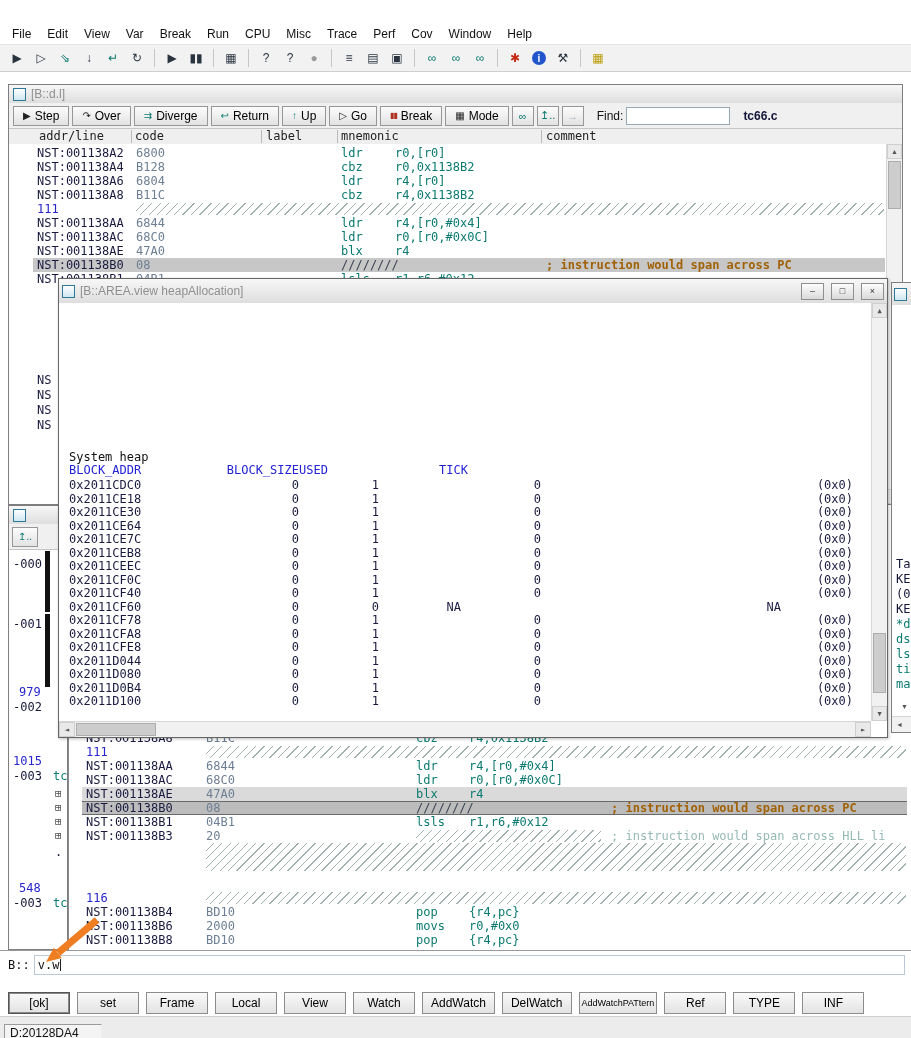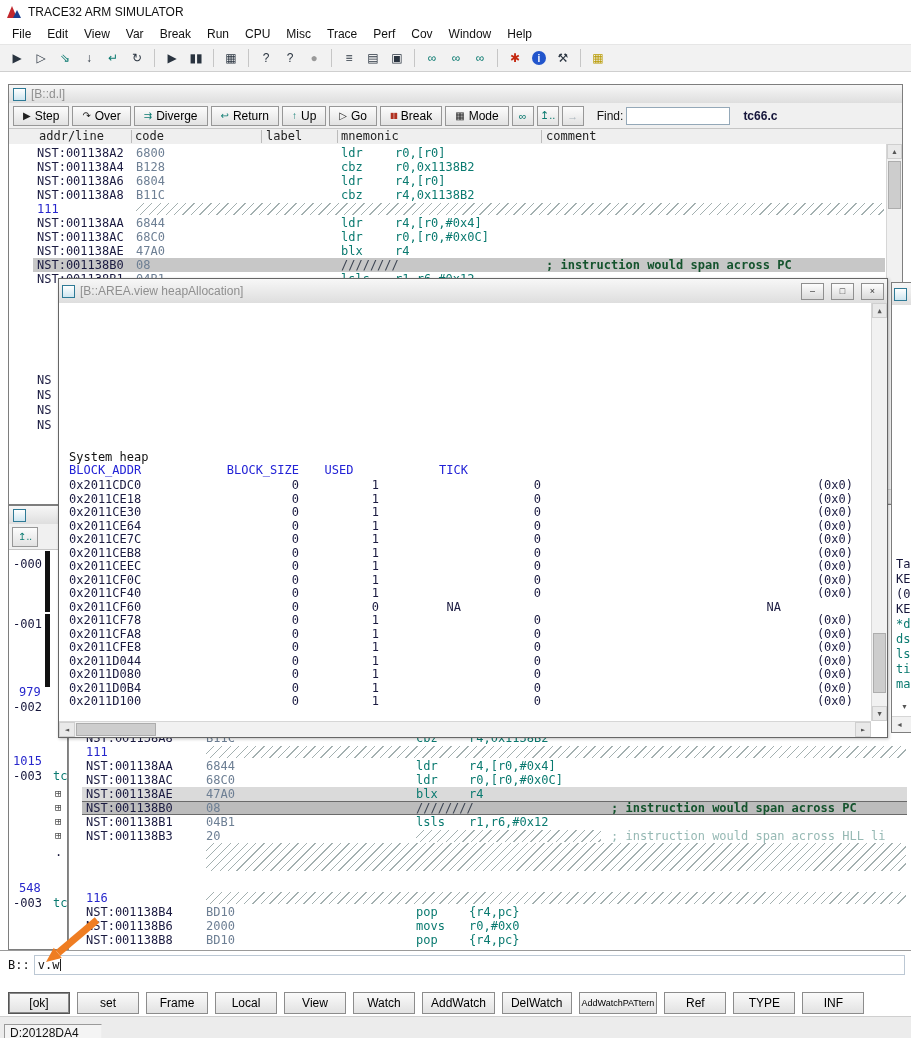--- a/index.html
+++ b/index.html
@@ -40,21 +40,21 @@
   .csep{position:absolute;top:1px;bottom:1px;width:1px;background:#bbb}
 
   .lbody{position:absolute;left:0;right:0;bottom:0;overflow:hidden;font-family:"DejaVu Sans Mono",monospace;font-size:12px;background:#fff}
   .lw1{top:59px}
   .lrow{position:absolute;left:0;right:0;height:14px;line-height:14px;white-space:pre}
   .lrow span{position:absolute;top:0}
   .ca{color:#1a1a40}
   .cc{color:#6d7f94}
   .cm,.co{color:#0a7a70}
   .cm.dark{color:#3c4452}
-  .cmt{color:#14532d;font-weight:bold}
+  .cmt{color:#a16207;font-weight:bold}
   .cmt.faded{color:#96b9b4;font-weight:normal}
   .cl{color:#2626cc;display:inline-block}
   .hatch{position:absolute;top:1px;bottom:1px;background:repeating-linear-gradient(135deg,#ffffff 0px,#ffffff 5px,#a3b0b0 5px,#a3b0b0 6px)}
   .hz1{left:127px;right:18px}
   .hz2{left:137px;right:5px}
   .rowbg{position:absolute;top:0;bottom:0}
   .bg1{left:24px;right:17px;background:#c7c7c7}
   .bg2sel{left:13px;right:4px;background:#dadada}
   .bg2pc{left:13px;right:4px;background:#bcbcbc;border-top:1px solid #6a6a6a;border-bottom:1px solid #6a6a6a;box-sizing:border-box}
   .lw1 .ca{left:28px}.lw1 .cc{left:127px}.lw1 .cm{left:332px}.lw1 .co{left:386px}.lw1 .cmt{left:537px}.lw1 .cl{left:28px;width:92px}
@@ -67,21 +67,21 @@
   .hsb{position:absolute;height:16px;background:#f1f1f1;border-top:1px solid #d6d6d6;box-sizing:border-box}
   .hsb .sb-btn{width:16px;height:100%;top:0}
   .hsb .sb-thumb{top:1px;bottom:1px;left:auto;right:auto}
 
   
   .popup{left:58px;top:278px;width:830px;height:460px;border:1px solid #666;z-index:10;box-shadow:1px 1px 3px rgba(0,0,0,.25)}
   .popup .wtitle{height:24px;padding:0 3px}
   .pbody{position:absolute;left:0;top:24px;right:0;bottom:0;background:#fff;font-family:"DejaVu Sans Mono",monospace;font-size:12px}
   .heap-heading{position:absolute;left:10px;top:147px;color:#111}
   .hhead{position:absolute;left:0;top:160px;right:16px;display:flex;padding-left:10px;color:#2323d6;line-height:14px;white-space:pre}
-  .hh-addr{width:150px}.hh-size{width:80px;text-align:right}.hh-used{width:80px;text-align:center}.hh-tick{width:89px;text-align:right}.hh-ret{width:300px;text-align:right}
+  .hh-addr{width:150px}.hh-size{width:80px;text-align:right}.hh-used{width:80px;text-align:left}.hh-tick{width:89px;text-align:right}.hh-ret{width:300px;text-align:right}
   .hrows{position:absolute;left:0;top:176px;right:16px}
   .hrow{display:flex;padding-left:10px;height:13.5px;line-height:13.5px;color:#1a1a40;white-space:pre}
   .h-addr{width:150px}.h-size{width:80px;text-align:right}.h-used{width:80px;text-align:right}.h-tick{width:162px;text-align:right}.h-ret{width:312px;text-align:right}
   .hrow.na .h-tick{width:82px}.hrow.na .h-ret{width:320px}
 
   
   .tpanel{left:8px;top:505px;width:60px;height:445px;z-index:2}
   .tp-tb{position:absolute;left:0;top:18px;right:0;height:26px;background:#f0f0f0;border-bottom:1px solid #c6c6c6;display:flex;align-items:center;padding-left:3px;box-sizing:border-box}
   .tp-btn{width:26px;height:20px;border:1px solid #979797;background:linear-gradient(#fcfcfc,#e2e2e2);font-size:10px;color:#0a7a70;display:flex;align-items:center;justify-content:center;white-space:pre}
   .tp-body{position:absolute;left:0;top:44px;right:0;bottom:0;background:#fff;font-family:"DejaVu Sans Mono",monospace;font-size:12px;overflow:hidden}
@@ -118,27 +118,20 @@
   .abtn.small{font-size:9px;padding:0 2px;min-width:72px}
   .statusbar{position:absolute;left:0;top:1016px;right:0;height:32px;background:#ececec;border-top:1px solid #cfcfcf;display:flex;align-items:center;gap:4px;padding:2px 4px;box-sizing:border-box;font-size:12px}
   .scell{height:16px;border:1px solid;border-color:#9a9a9a #eee #eee #9a9a9a;display:flex;align-items:center;padding:0 5px;background:#f4f4f4;white-space:nowrap}
   .arrow-anno{position:absolute;left:42px;top:912px;z-index:30;pointer-events:none}
 </style>
 </head>
 <body>
 
 <div class="app">
 
-  <div class="titlebar">
-    <svg width="16" height="14" viewBox="0 0 16 14">
-      <polygon points="1,13 6,1 11,13" fill="#c1272d"></polygon>
-      <polygon points="7,13 11,5 15,13" fill="#1b3f8f"></polygon>
-    </svg>
-    <span>TRACE32 ARM SIMULATOR</span>
-  </div>
 
   <div class="menubar">
     <span class="menu-item">File</span>
     <span class="menu-item">Edit</span>
     <span class="menu-item">View</span>
     <span class="menu-item">Var</span>
     <span class="menu-item">Break</span>
     <span class="menu-item">Run</span>
     <span class="menu-item">CPU</span>
     <span class="menu-item">Misc</span>

